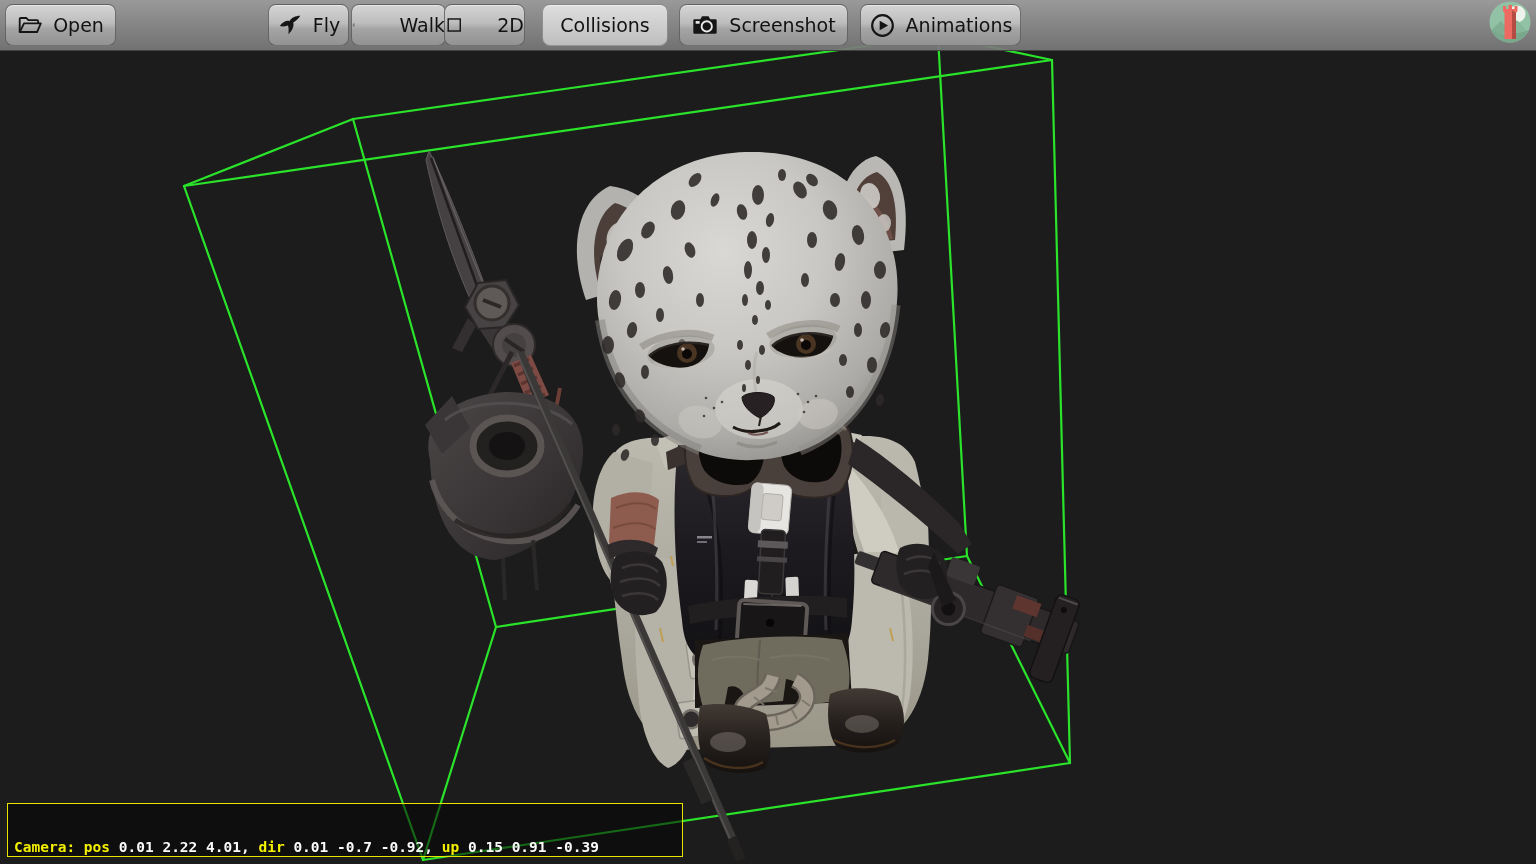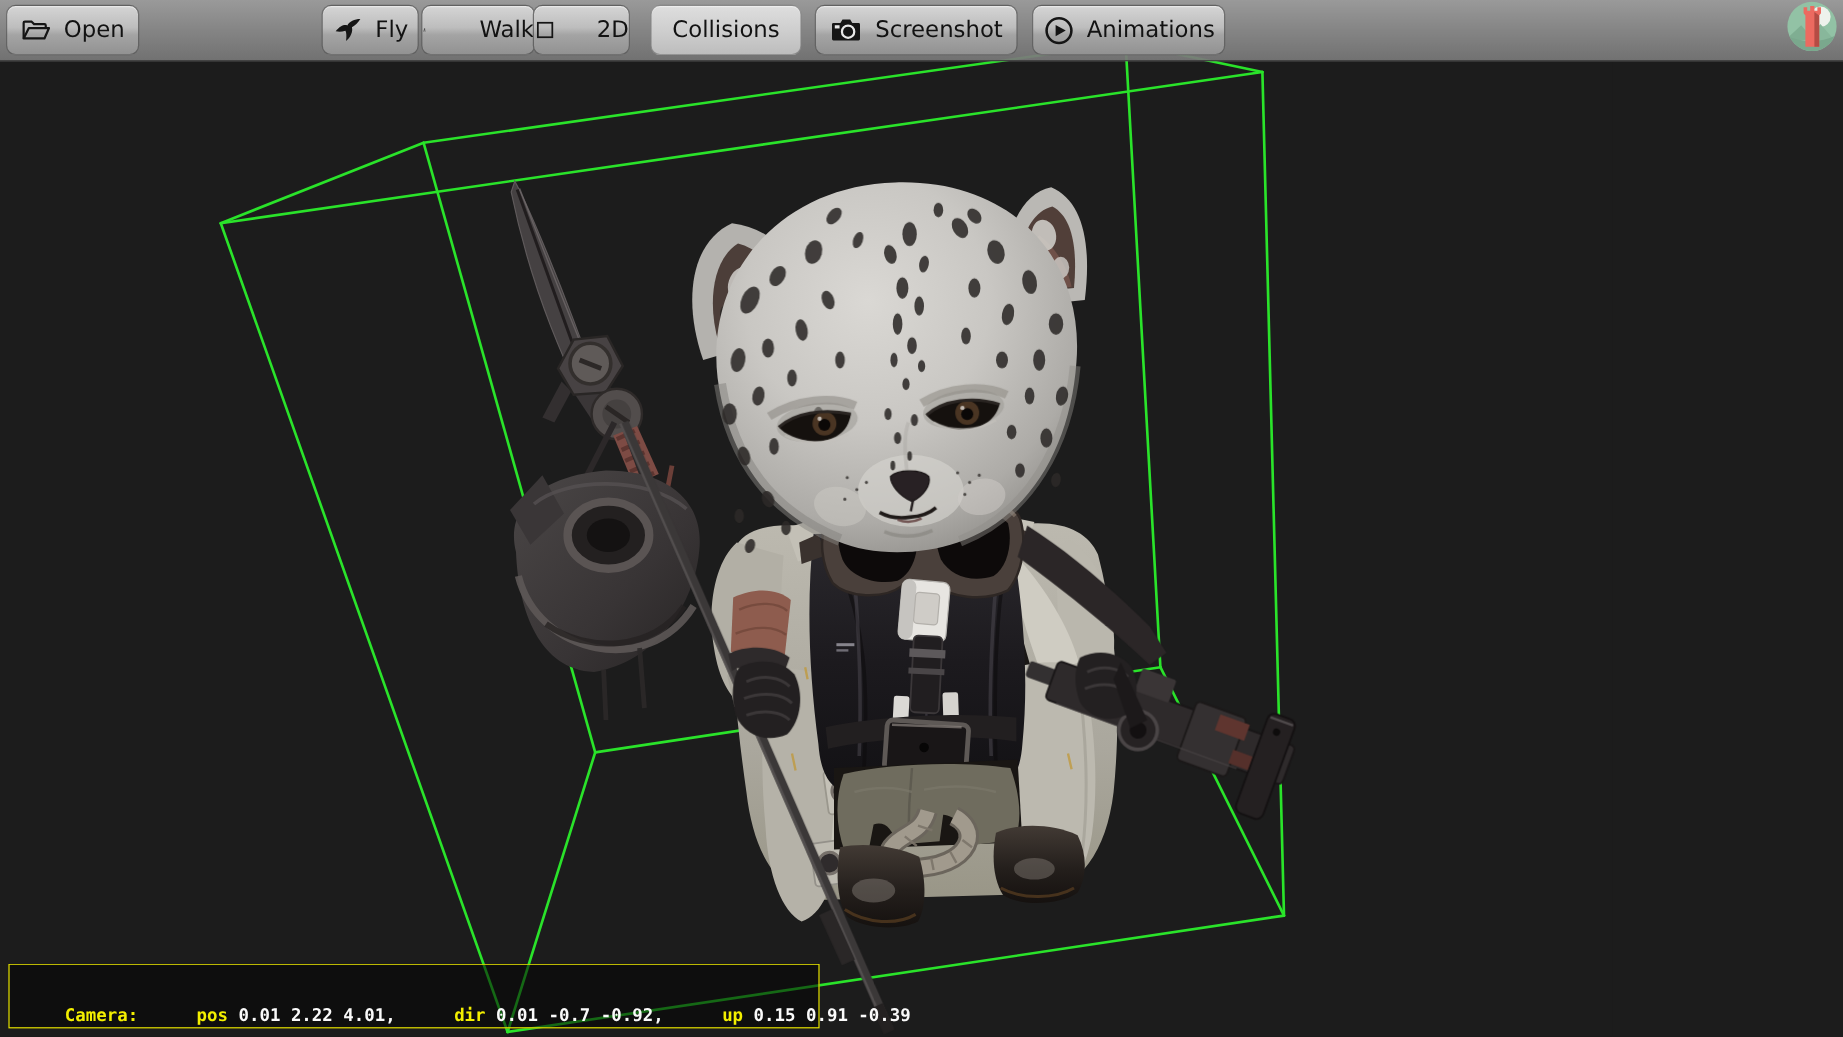--- a/index.html
+++ b/index.html
@@ -18,21 +18,21 @@
     font-size:19px;color:#121212;cursor:default;}
   .tb-btn.active{background:linear-gradient(180deg,#dedede 0%,#cdcdcd 55%,#bdbdbd 100%);
     border-color:rgba(100,100,100,.6);}
   .tb-btn svg{display:block;}
   #logo{position:absolute;top:1px;left:1489px;width:42px;height:42px;}
   
   #status-panel{position:absolute;left:7px;top:803px;width:676px;height:54px;box-sizing:border-box;
     border:1px solid #e8e400;background:rgba(4,4,4,.55);z-index:4;
     font-family:"DejaVu Sans Mono","Liberation Mono",monospace;font-weight:bold;font-size:14.5px;
     line-height:16.4px;padding:2px 0 0 6px;white-space:pre;}
-  .yl{color:#f3ef00;margin-left:40px;} .wh{color:#fafafa;}
+  .yl{color:#f3ef00;} .wh{color:#fafafa;}
 </style>
 </head>
 <body>
 
 <div id="stage">
 
   <div id="viewport">
     <svg width="1536" height="864" viewBox="0 0 1536 864">
       <defs>
         <radialGradient id="headGrad" cx="42%" cy="32%" r="75%">

